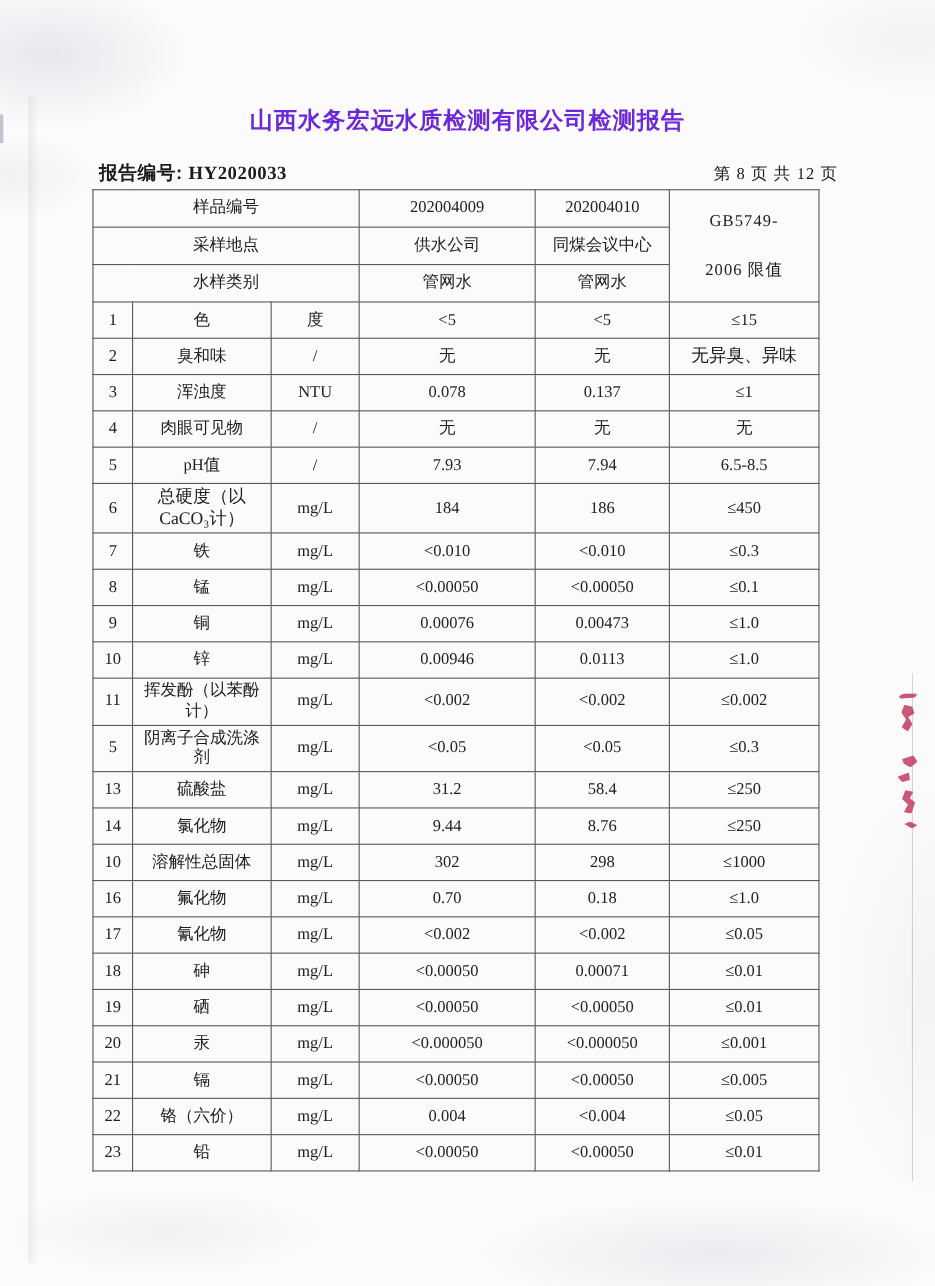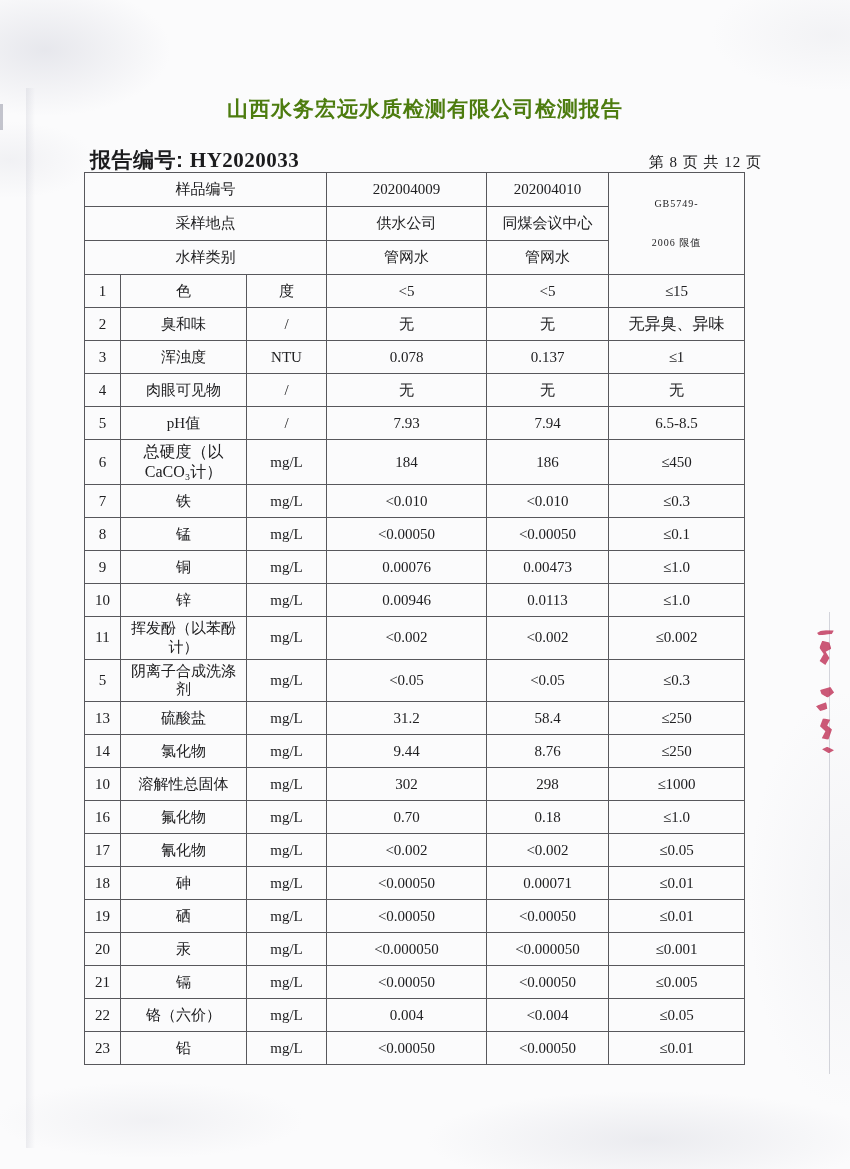--- a/index.html
+++ b/index.html
@@ -35,48 +35,48 @@
   .right-scan-line {
     position: absolute; left: 829px; top: 612px; width: 1px; height: 462px;
     background: rgba(178,180,192,0.55); pointer-events: none;
   }
 
   .report-title {
     position: absolute; top: 95px; left: 0; width: 100%;
     margin: 0; text-align: center;
     font-family: "Liberation Sans", "DejaVu Sans", sans-serif;
     font-size: 21px; font-weight: 700; letter-spacing: 1px;
-    color: #4d7c0f;
+    color: #6d28d9;
   }
   .meta-row {
     position: absolute; top: 146px; left: 90px; width: 672px;
     display: flex; justify-content: space-between; align-items: baseline;
   }
   .report-number {
     font-family: "Liberation Sans", "DejaVu Sans", sans-serif;
-    font-size: 21px; font-weight: 700; letter-spacing: 0.5px;
+    font-size: 17px; font-weight: 700; letter-spacing: 0.5px;
   }
   .report-number .num { font-family: "Liberation Serif", serif; font-weight: 700; }
   .page-indicator { font-size: 15px; letter-spacing: 1px; color: #1a1a1c; }
 
   table.results {
     position: absolute; top: 172px; left: 84px; width: 660px;
     border-collapse: collapse; table-layout: fixed;
     font-size: 15px;
   }
   table.results td {
     border: 1px solid #57575c;
     text-align: center; vertical-align: middle;
     height: 33px; padding: 2px 4px;
     line-height: 1.25; color: #202022;
   }
   table.results thead td { height: 34px; }
   td.name-cell { text-align: left; padding-left: 8px; }
   td.small { font-size: 16px; letter-spacing: 0; }
-  .limit-head { font-size: 10px; letter-spacing: 1px; }
+  .limit-head { font-size: 15px; letter-spacing: 1px; }
   .limit-head .l1 { margin-bottom: 26px; }
 
   
   .stamp { position: absolute; background: #c03055; opacity: 0.8; filter: blur(0.6px); pointer-events: none; }
   .stamp.f1 { left: 817px; top: 630px; width: 17px; height: 5px; transform: rotate(-6deg);
               clip-path: polygon(0 40%, 30% 0, 100% 30%, 85% 100%, 10% 90%); }
   .stamp.f2 { left: 819px; top: 641px; width: 12px; height: 24px; transform: rotate(4deg);
               clip-path: polygon(20% 0, 80% 5%, 100% 30%, 55% 45%, 90% 70%, 60% 100%, 10% 85%, 40% 55%, 0 30%); }
   .stamp.f3 { left: 820px; top: 686px; width: 14px; height: 11px; transform: rotate(22deg);
               clip-path: polygon(0 60%, 60% 0, 100% 35%, 70% 100%, 20% 90%); }

